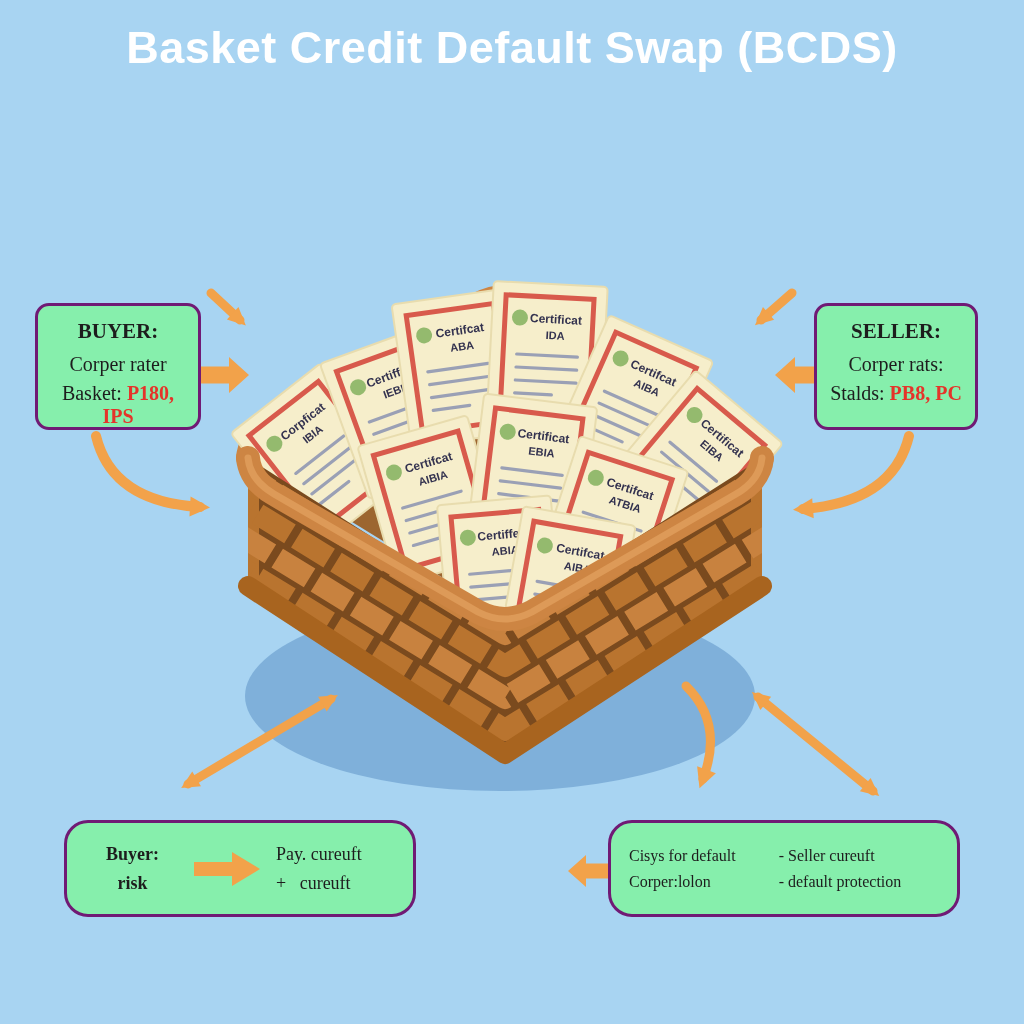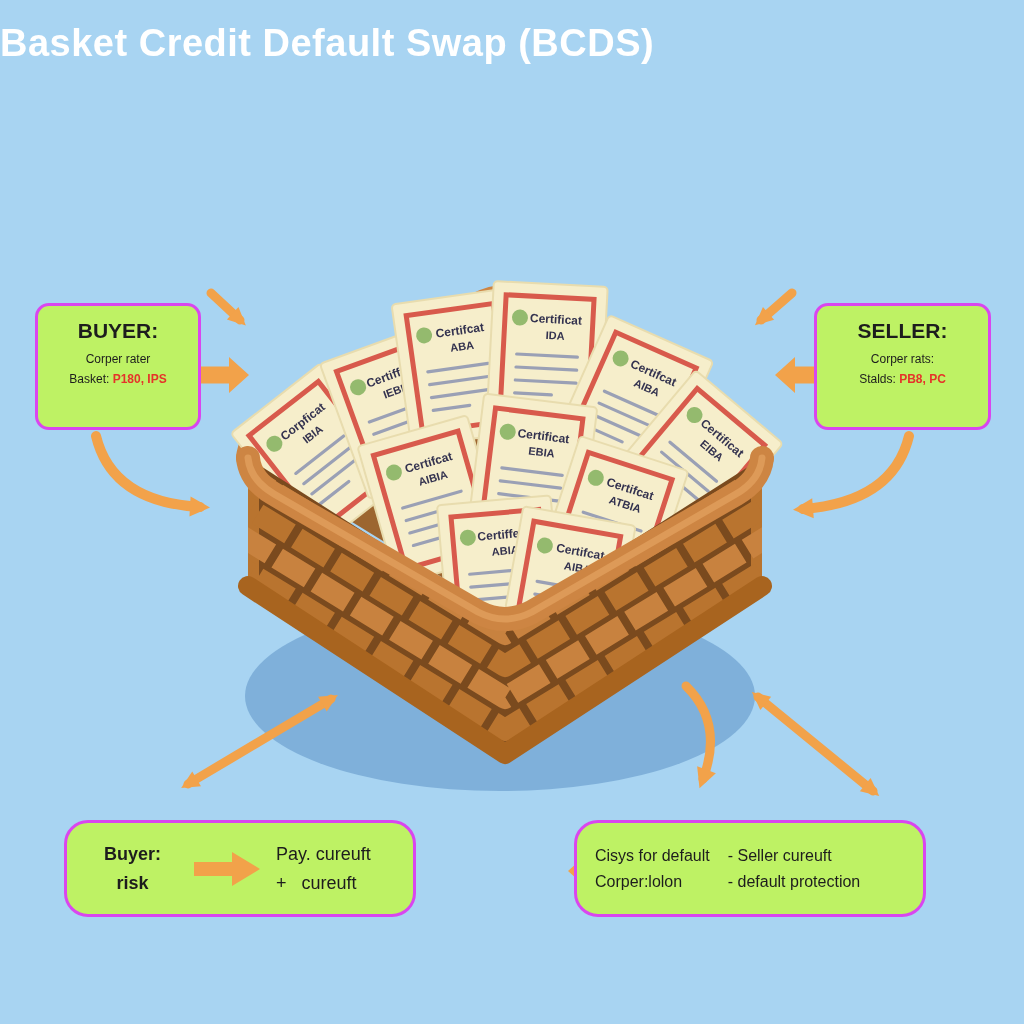--- a/index.html
+++ b/index.html
@@ -6,42 +6,42 @@
   html,body{width:1024px;height:1024px;}
   body{
     background:#a8d4f2;
     font-family:"Liberation Sans",sans-serif;
     position:relative;
     overflow:hidden;
     color:#1d1d1d;
   }
   #title{
     position:absolute;top:22px;left:0;width:100%;
-    font-size:38px;font-weight:800;
+    text-align:center;font-size:45px;font-weight:800;
     color:#ffffff;letter-spacing:.5px;
   }
   #scene{position:absolute;left:0;top:0;}
   svg text{font-family:"Liberation Sans",sans-serif;}
   .callout{
-    position:absolute;background:#bef264;
-    border:3px solid #d946ef;color:#1d1d1d;
+    position:absolute;background:#86efac;
+    border:3px solid #701a75;color:#1d1d1d;font-family:Liberation Serif, serif;
   }
   #buyer-box{left:35px;top:303px;width:166px;height:127px;border-radius:14px;
     padding:13px 8px;text-align:center;}
-  #seller-box{left:814px;top:303px;width:177px;height:127px;border-radius:14px;
+  #seller-box{left:814px;top:303px;width:164px;height:127px;border-radius:14px;
     padding:13px 8px;text-align:center;}
   .co-title{font-size:21px;font-weight:bold;margin-bottom:9px;}
-  .co-line{font-size:12px;margin-bottom:6px;}
+  .co-line{font-size:20px;margin-bottom:6px;}
   .red{color:#e5342a;font-weight:bold;text-align:center;}
   .bottom-box{
     display:flex;align-items:center;border-radius:24px;
     top:820px;width:352px;height:97px;padding:0 18px;
   }
   #buyer-risk-box{left:64px;gap:14px;}
-  #protection-box{left:574px;gap:18px;}
+  #protection-box{left:608px;gap:43px;}
   .col{display:flex;flex-direction:column;gap:8px;}
   .col .l1,.col .l2{font-size:18px;white-space:pre;}
   #protection-box .l1,#protection-box .l2{font-size:16px;}
   .col.center-name{align-items:center;text-align:center;font-weight:bold;}
   .inline-arrow{flex:0 0 auto;}
 </style>
 </head>
 <body>
 
 <div id="title">Basket Credit Default Swap (BCDS)</div>

